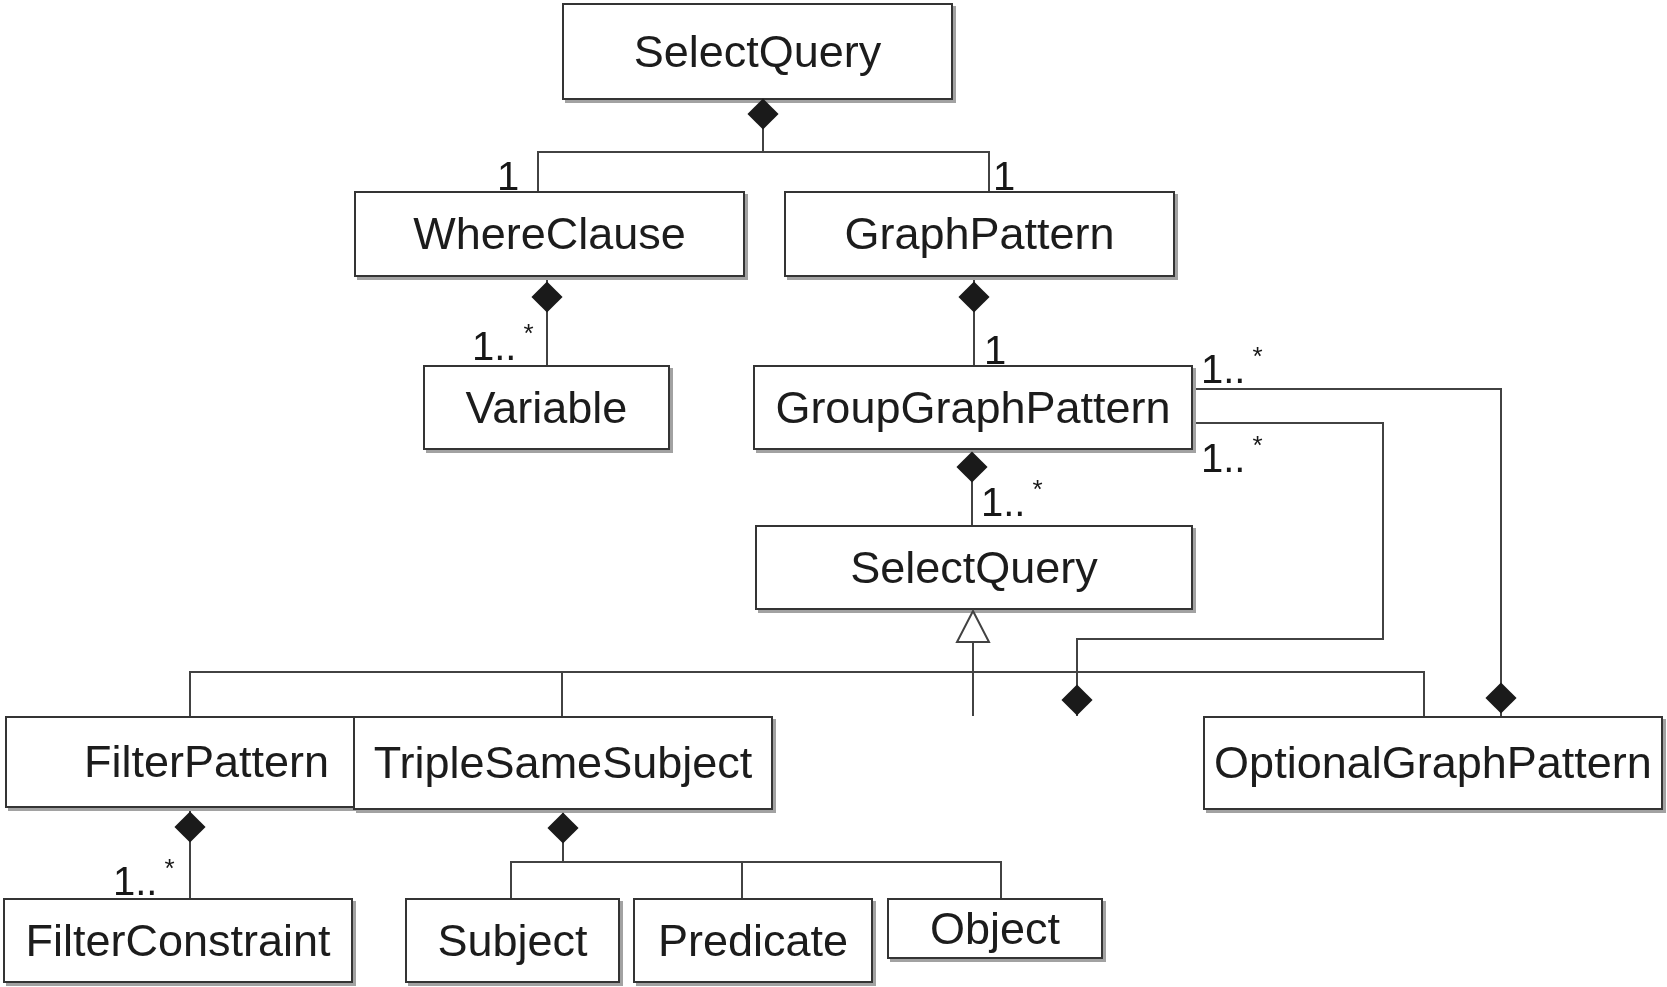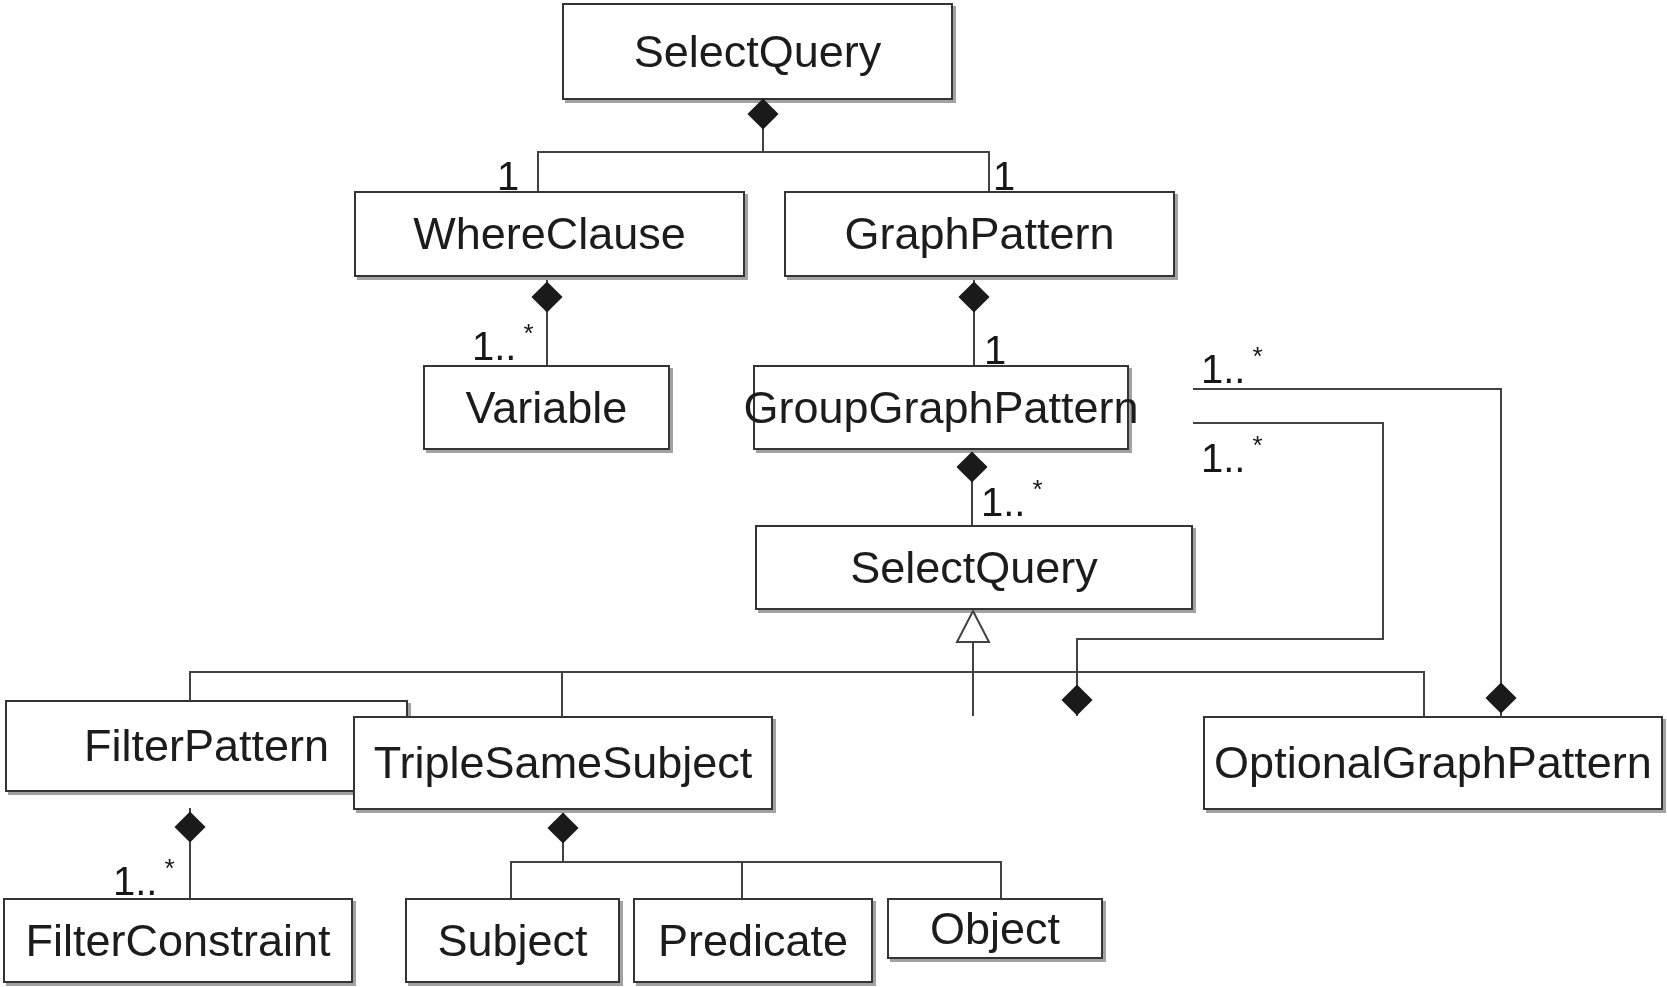--- a/index.html
+++ b/index.html
@@ -42,25 +42,25 @@
 <div id="canvas">
 
   <div class="uml-box" style="left:562px;top:3px;width:391px;height:97px">SelectQuery</div>
 
   <div class="uml-box" style="left:354px;top:191px;width:391px;height:86px">WhereClause</div>
 
   <div class="uml-box" style="left:784px;top:191px;width:391px;height:86px">GraphPattern</div>
 
   <div class="uml-box" style="left:423px;top:365px;width:247px;height:85px">Variable</div>
 
-  <div class="uml-box" style="left:753px;top:365px;width:376px;height:85px">GroupGraphPattern</div>
+  <div class="uml-box" style="left:753px;top:365px;width:440px;height:85px">GroupGraphPattern</div>
 
   <div class="uml-box" style="left:755px;top:525px;width:438px;height:85px">SelectQuery</div>
 
-  <div class="uml-box" style="left:5px;top:700px;width:403px;height:92px">FilterPattern</div>
+  <div class="uml-box" style="left:5px;top:716px;width:403px;height:92px">FilterPattern</div>
 
   <div class="uml-box" style="left:353px;top:716px;width:420px;height:94px">TripleSameSubject</div>
 
 
   <div class="uml-box" style="left:1203px;top:716px;width:460px;height:94px">OptionalGraphPattern</div>
 
   <div class="uml-box" style="left:3px;top:898px;width:350px;height:85px">FilterConstraint</div>
 
   <div class="uml-box" style="left:633px;top:898px;width:240px;height:85px">Predicate</div>
 

